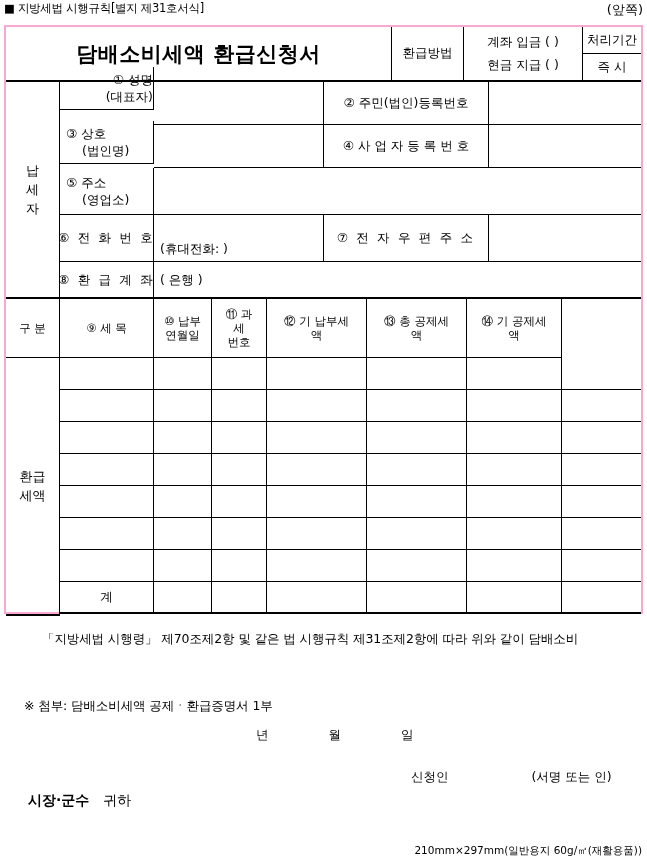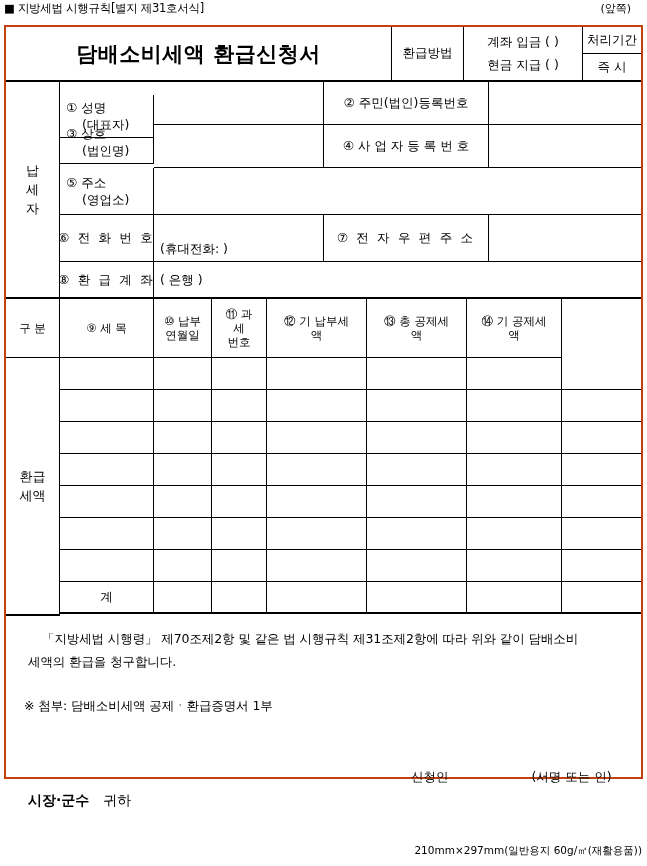--- a/index.html
+++ b/index.html
@@ -8,26 +8,26 @@
     background:#ffffff;color:#000000;
     font-family:"DejaVu Sans","Liberation Sans",sans-serif;
     font-size:12px;
     -webkit-font-smoothing:none;
   }
   .page{position:relative;width:647px;height:866px;box-sizing:border-box;}
 
   
   .topbar{position:absolute;left:4px;top:1px;width:639px;height:18px;}
   .topbar .left{position:absolute;left:0;top:0;font-size:11.5px;letter-spacing:-0.3px;white-space:nowrap;}
-  .topbar .right{position:absolute;right:12px;top:0;font-size:11px;white-space:nowrap;}
+  .topbar .right{position:absolute;right:0;top:0;font-size:13px;white-space:nowrap;}
 
   
   .frame{
-    position:absolute;left:4px;top:25px;width:639px;height:754px;
-    border:2px solid #c2410c;box-sizing:border-box;
+    position:absolute;left:4px;top:25px;width:639px;height:589px;
+    border:2px solid #f9a8d4;box-sizing:border-box;
   }
 
   
   .c{position:absolute;box-sizing:border-box;display:flex;overflow:hidden;}
   .br{border-right:1px solid #000;}
   .bb{border-bottom:1px solid #000;}
   .bb2{border-bottom:2px solid #000;}
   .ctr{align-items:center;justify-content:center;text-align:center;}
   .lft{align-items:center;justify-content:flex-start;}
   .col{flex-direction:column;}
@@ -98,21 +98,21 @@
     <div class="c ctr bb2" style="left:577px;top:27px;width:58px;height:28px;">
       <div class="hdr-s">즉       시</div>
     </div>
 
     <div class="c vert bb2 br" style="left:0;top:55px;width:54px;height:217px;">
       <span>납</span>
       <span>세</span>
       <span>자</span>
     </div>
 
-    <div class="c two-line bb br" style="left:54px;top:68px;width:94px;height:43px;">
+    <div class="c two-line bb br" style="left:54px;top:40px;width:94px;height:43px;align-items:flex-end;">
       <div>① 성명</div>
       <div class="l2">(대표자)</div>
     </div>
     <div class="c lft bb br" style="left:148px;top:55px;width:170px;height:43px;">
       <div class="lbl pad-l"></div>
     </div>
     <div class="c ctr bb br" style="left:318px;top:55px;width:165px;height:43px;">
       <div class="lbl">② 주민(법인)등록번호</div>
     </div>
     <div class="c lft bb" style="left:483px;top:55px;width:152px;height:43px;">
@@ -360,27 +360,33 @@
         <div class="c ctr bb2 br" style="left: 461px; top: 555px; width: 95px; height: 32px;">
           <span class="lbl"></span>
         </div>
         <div class="c ctr bb2" style="left: 556px; top: 555px; width: 79px; height: 32px;">
           <span class="lbl"></span>
         </div>
       </div>
 
     <div class="decl" style="top:600px;left:22px;width:600px;">
       <p class="ind">「지방세법 시행령」 제70조제2항 및 같은 법 시행규칙 제31조제2항에 따라 위와 같이 담배소비</p>
-      <p>세액의 환급을 청구합니다.</p>
     </div>
 
     <div class="decl" style="top:667px;left:18px;width:600px;">
       <p>※ 첨부: 담배소비세액 공제ㆍ환급증명서 1부</p>
     </div>
 
+    <div class="dateline" style="left:250px;top:700px;">
+      <span>년</span>
+      <span style="display:inline-block;width:52px;"></span>
+      <span>월</span>
+      <span style="display:inline-block;width:52px;"></span>
+      <span>일</span>
+    </div>
 
     <div class="signline" style="left:405px;top:742px;">
       <span>신청인</span>
       <span style="display:inline-block;width:75px;"></span>
       <span>(서명 또는 인)</span>
     </div>
 
     <div class="toline" style="left:22px;top:765px;">
       <b>시장·군수</b><span class="reg">귀하</span>
     </div>

